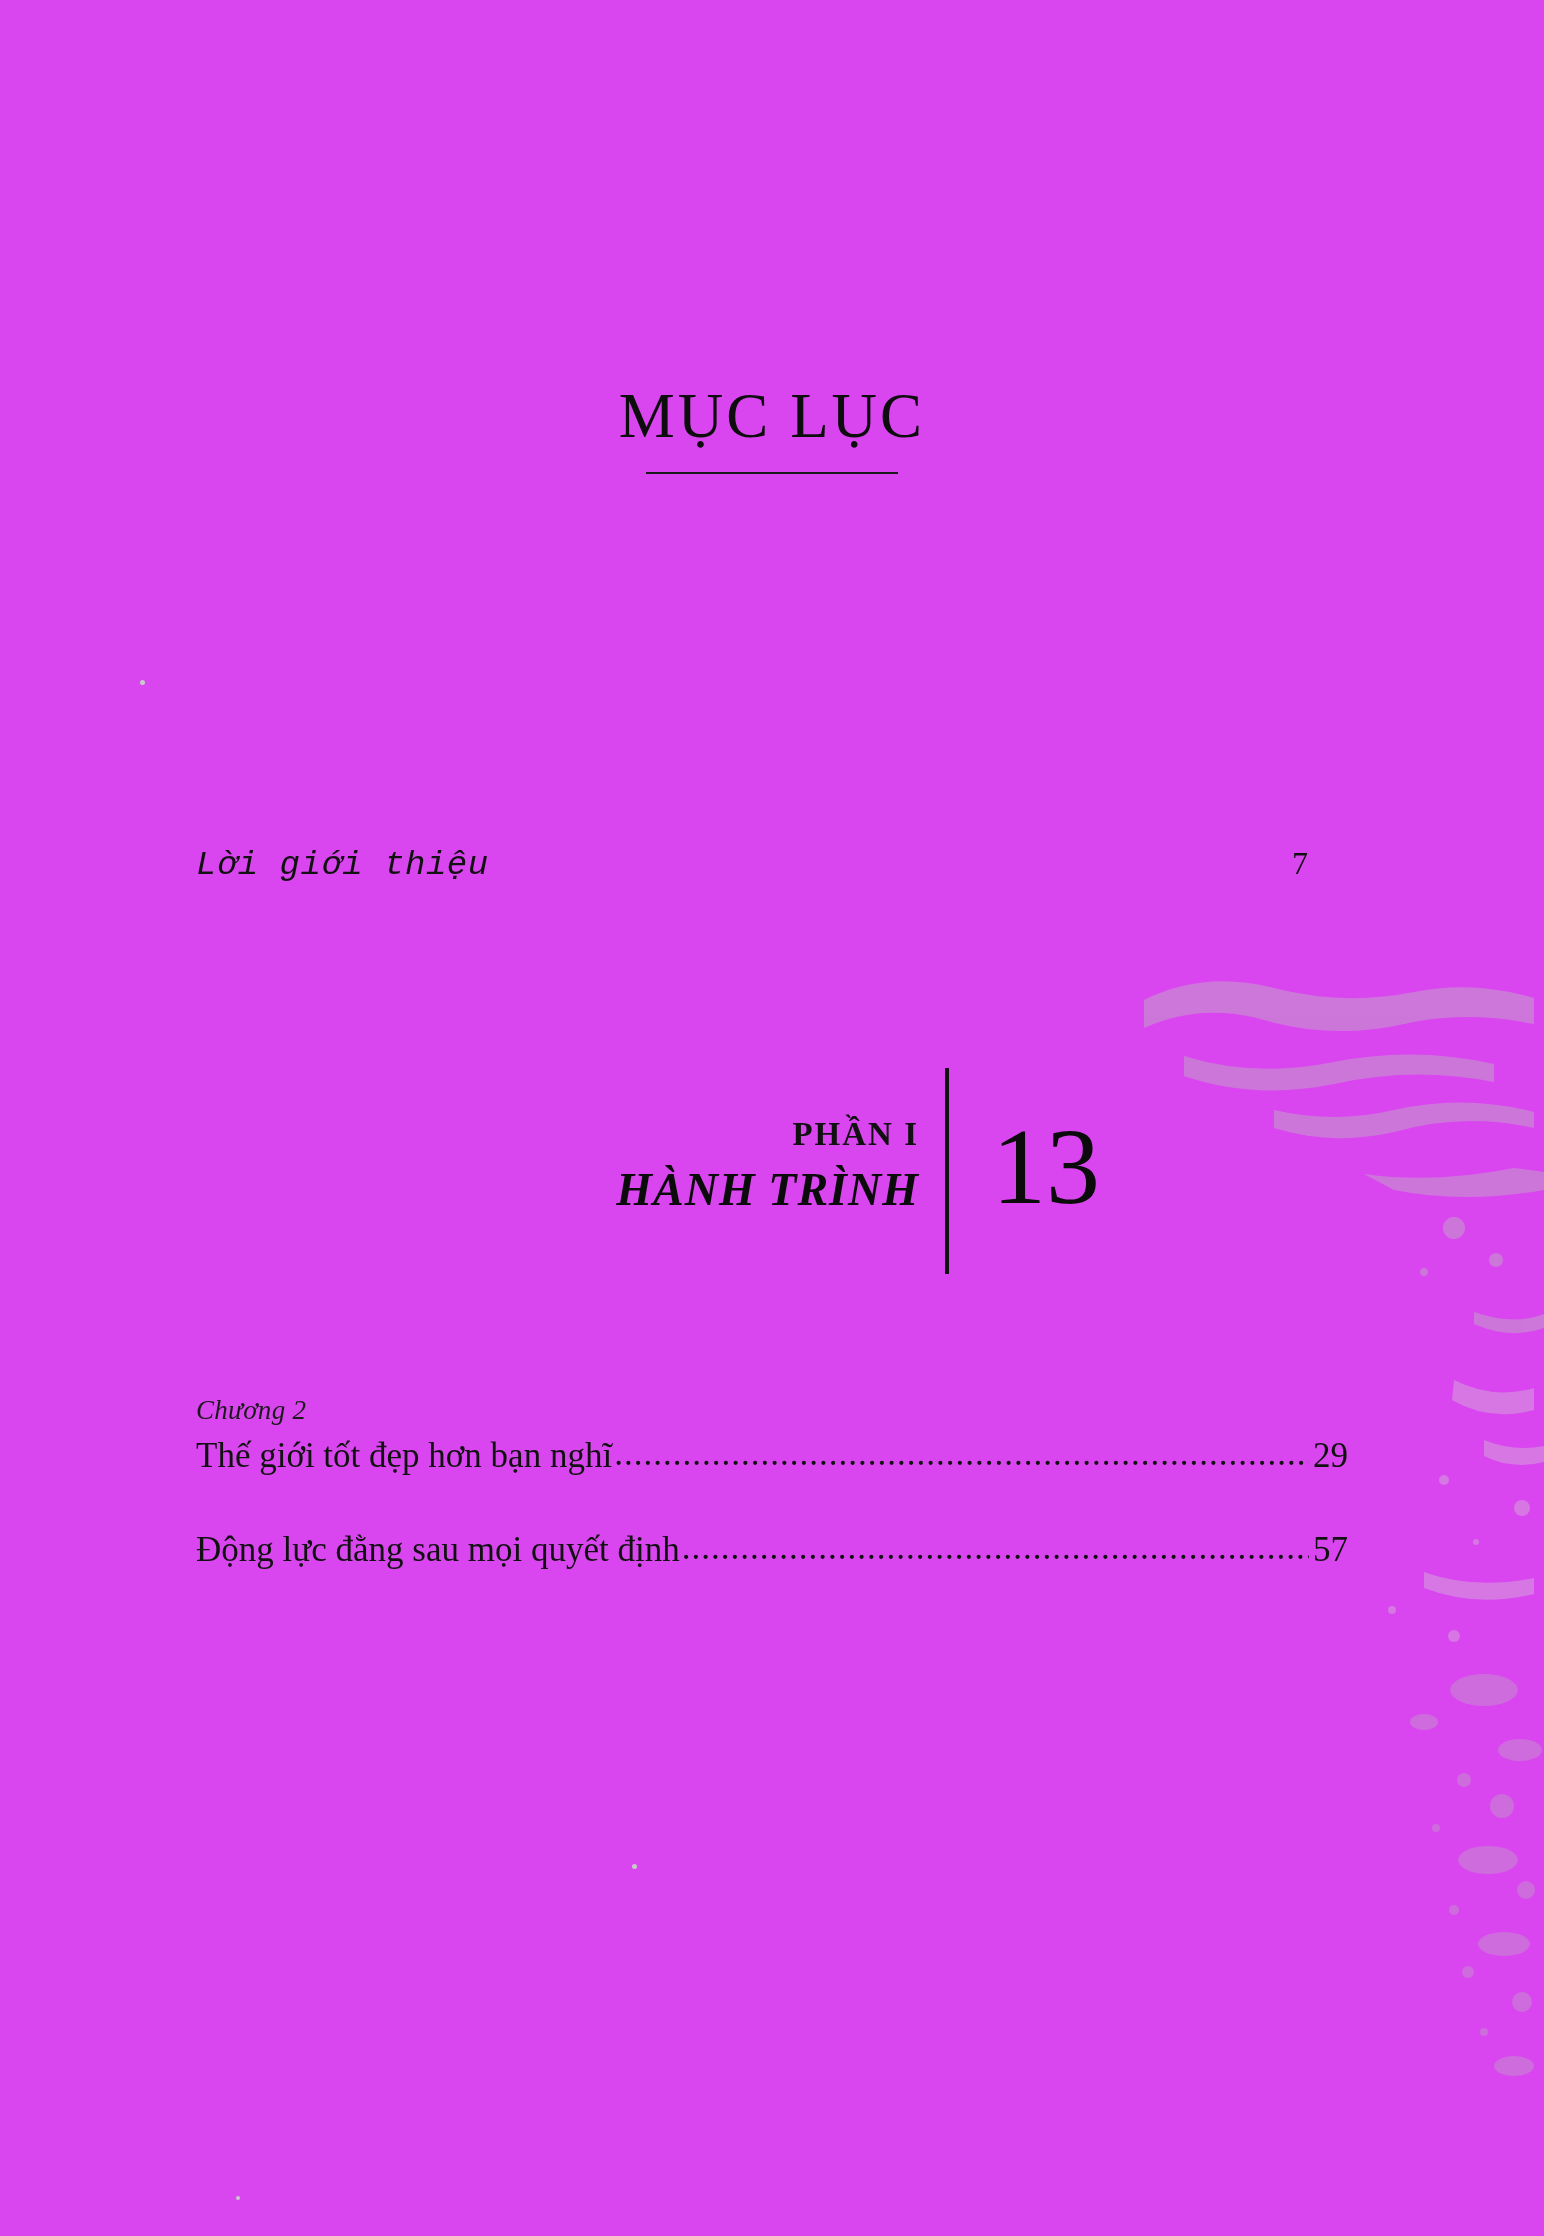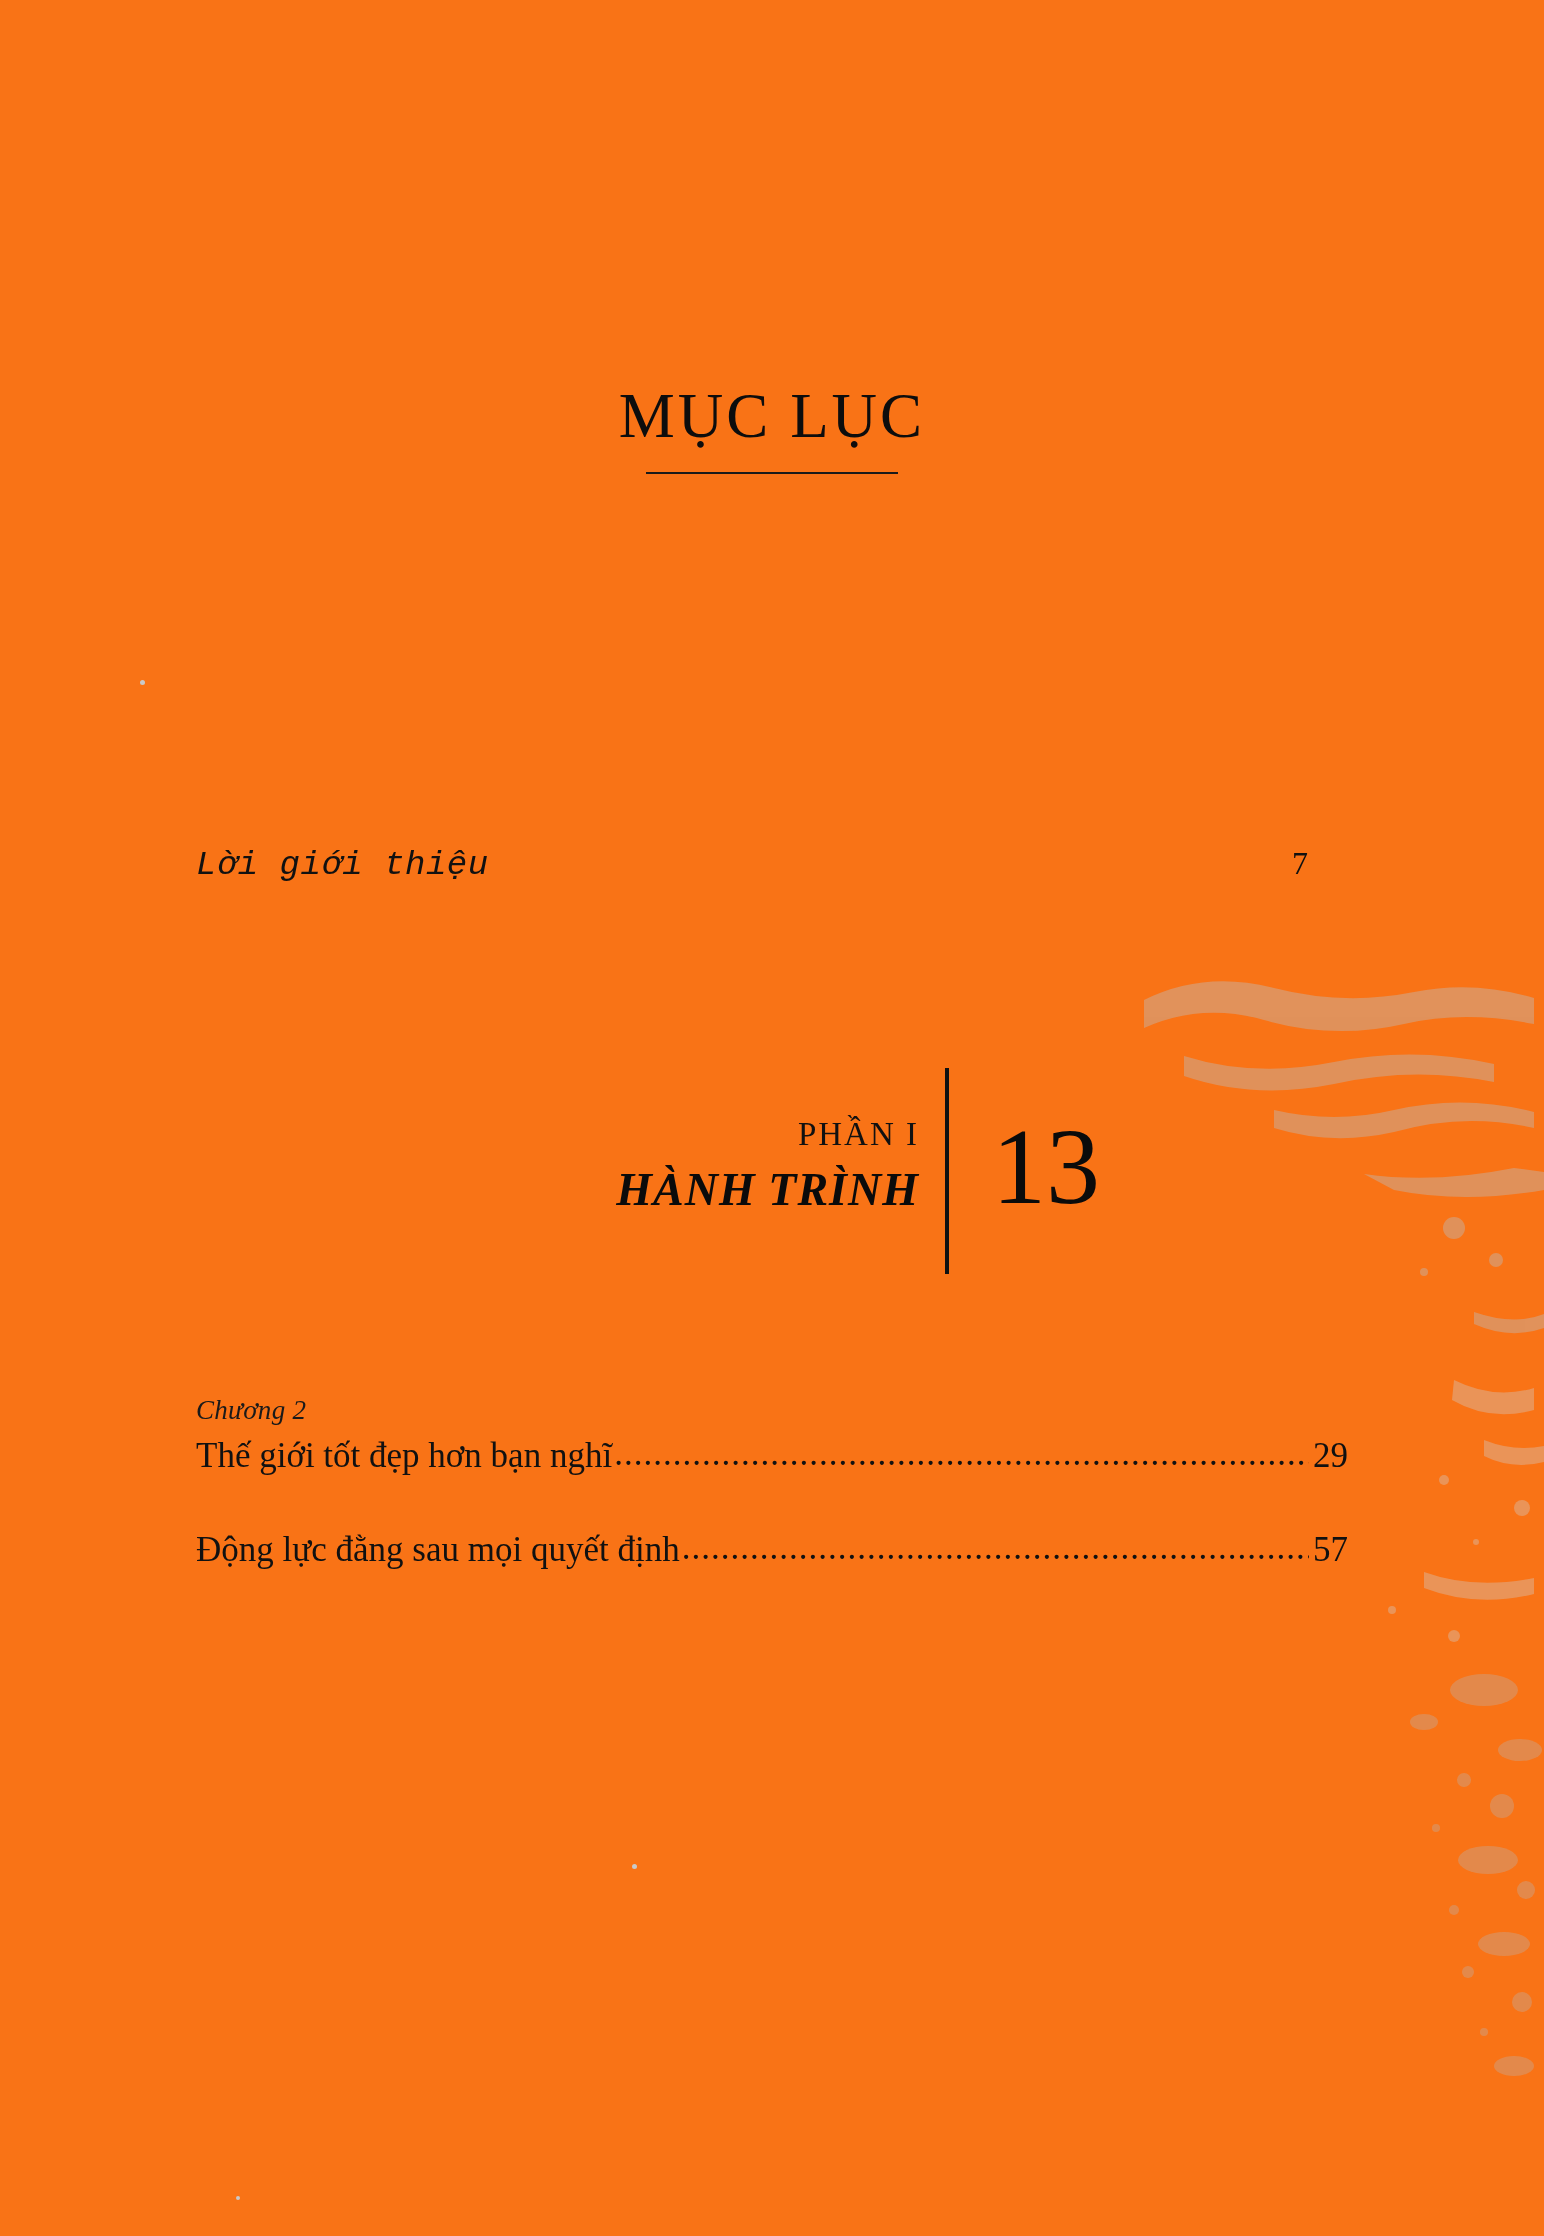--- a/index.html
+++ b/index.html
@@ -4,21 +4,21 @@
 <style>
   html, body {
     margin: 0;
     padding: 0;
     background: #ffffff;
   }
   .page {
     position: relative;
     width: 1544px;
     height: 2236px;
-    background: #f97316;
+    background: #d946ef;
     overflow: hidden;
     font-family: "Liberation Serif", serif;
     color: #111111;
   }
 
   
   .texture {
     position: absolute;
     right: 0;
     top: 960px;
@@ -84,21 +84,21 @@
     align-items: center;
     justify-content: flex-end;
   }
   .part-text {
     text-align: right;
     padding-right: 26px;
   }
   .part-kicker {
     font-size: 33px;
     letter-spacing: 2px;
-    font-weight: 400;
+    font-weight: 700;
     color: #111;
     margin-bottom: 10px;
   }
   .part-title {
     font-size: 46px;
     font-weight: 700;
     letter-spacing: 1px;
     line-height: 1.18;
     color: #0b0b0b;
     font-style: italic;

